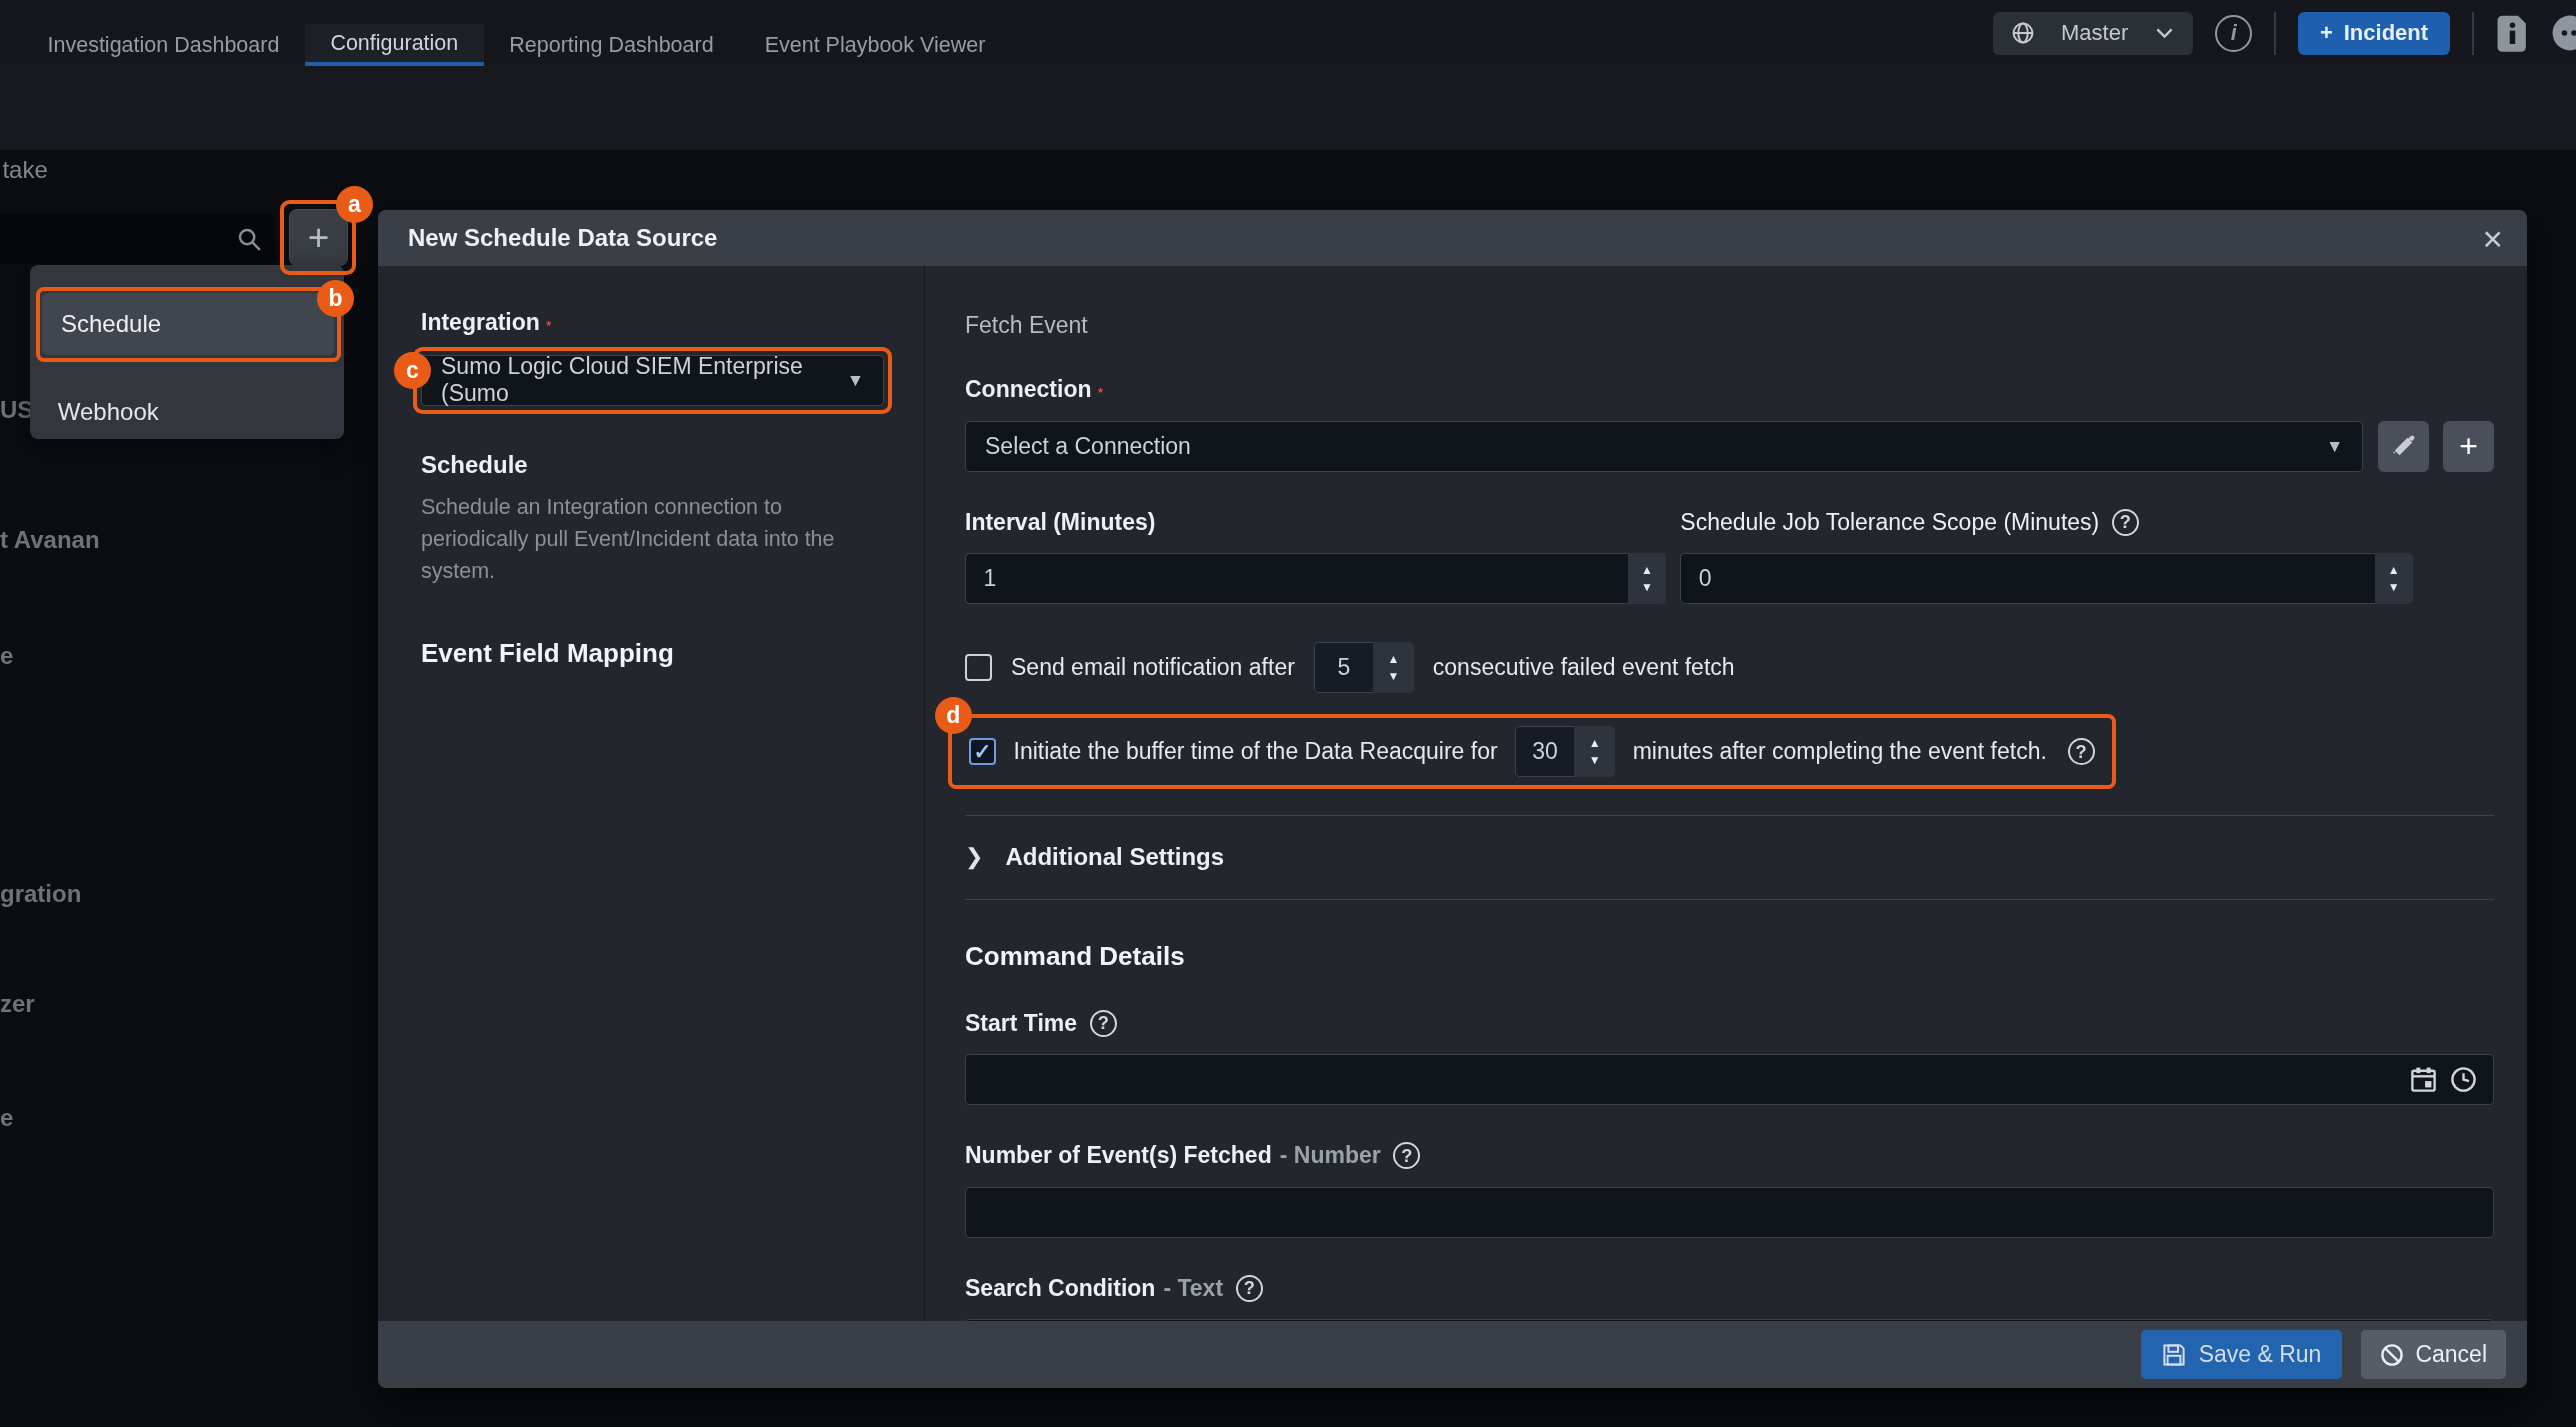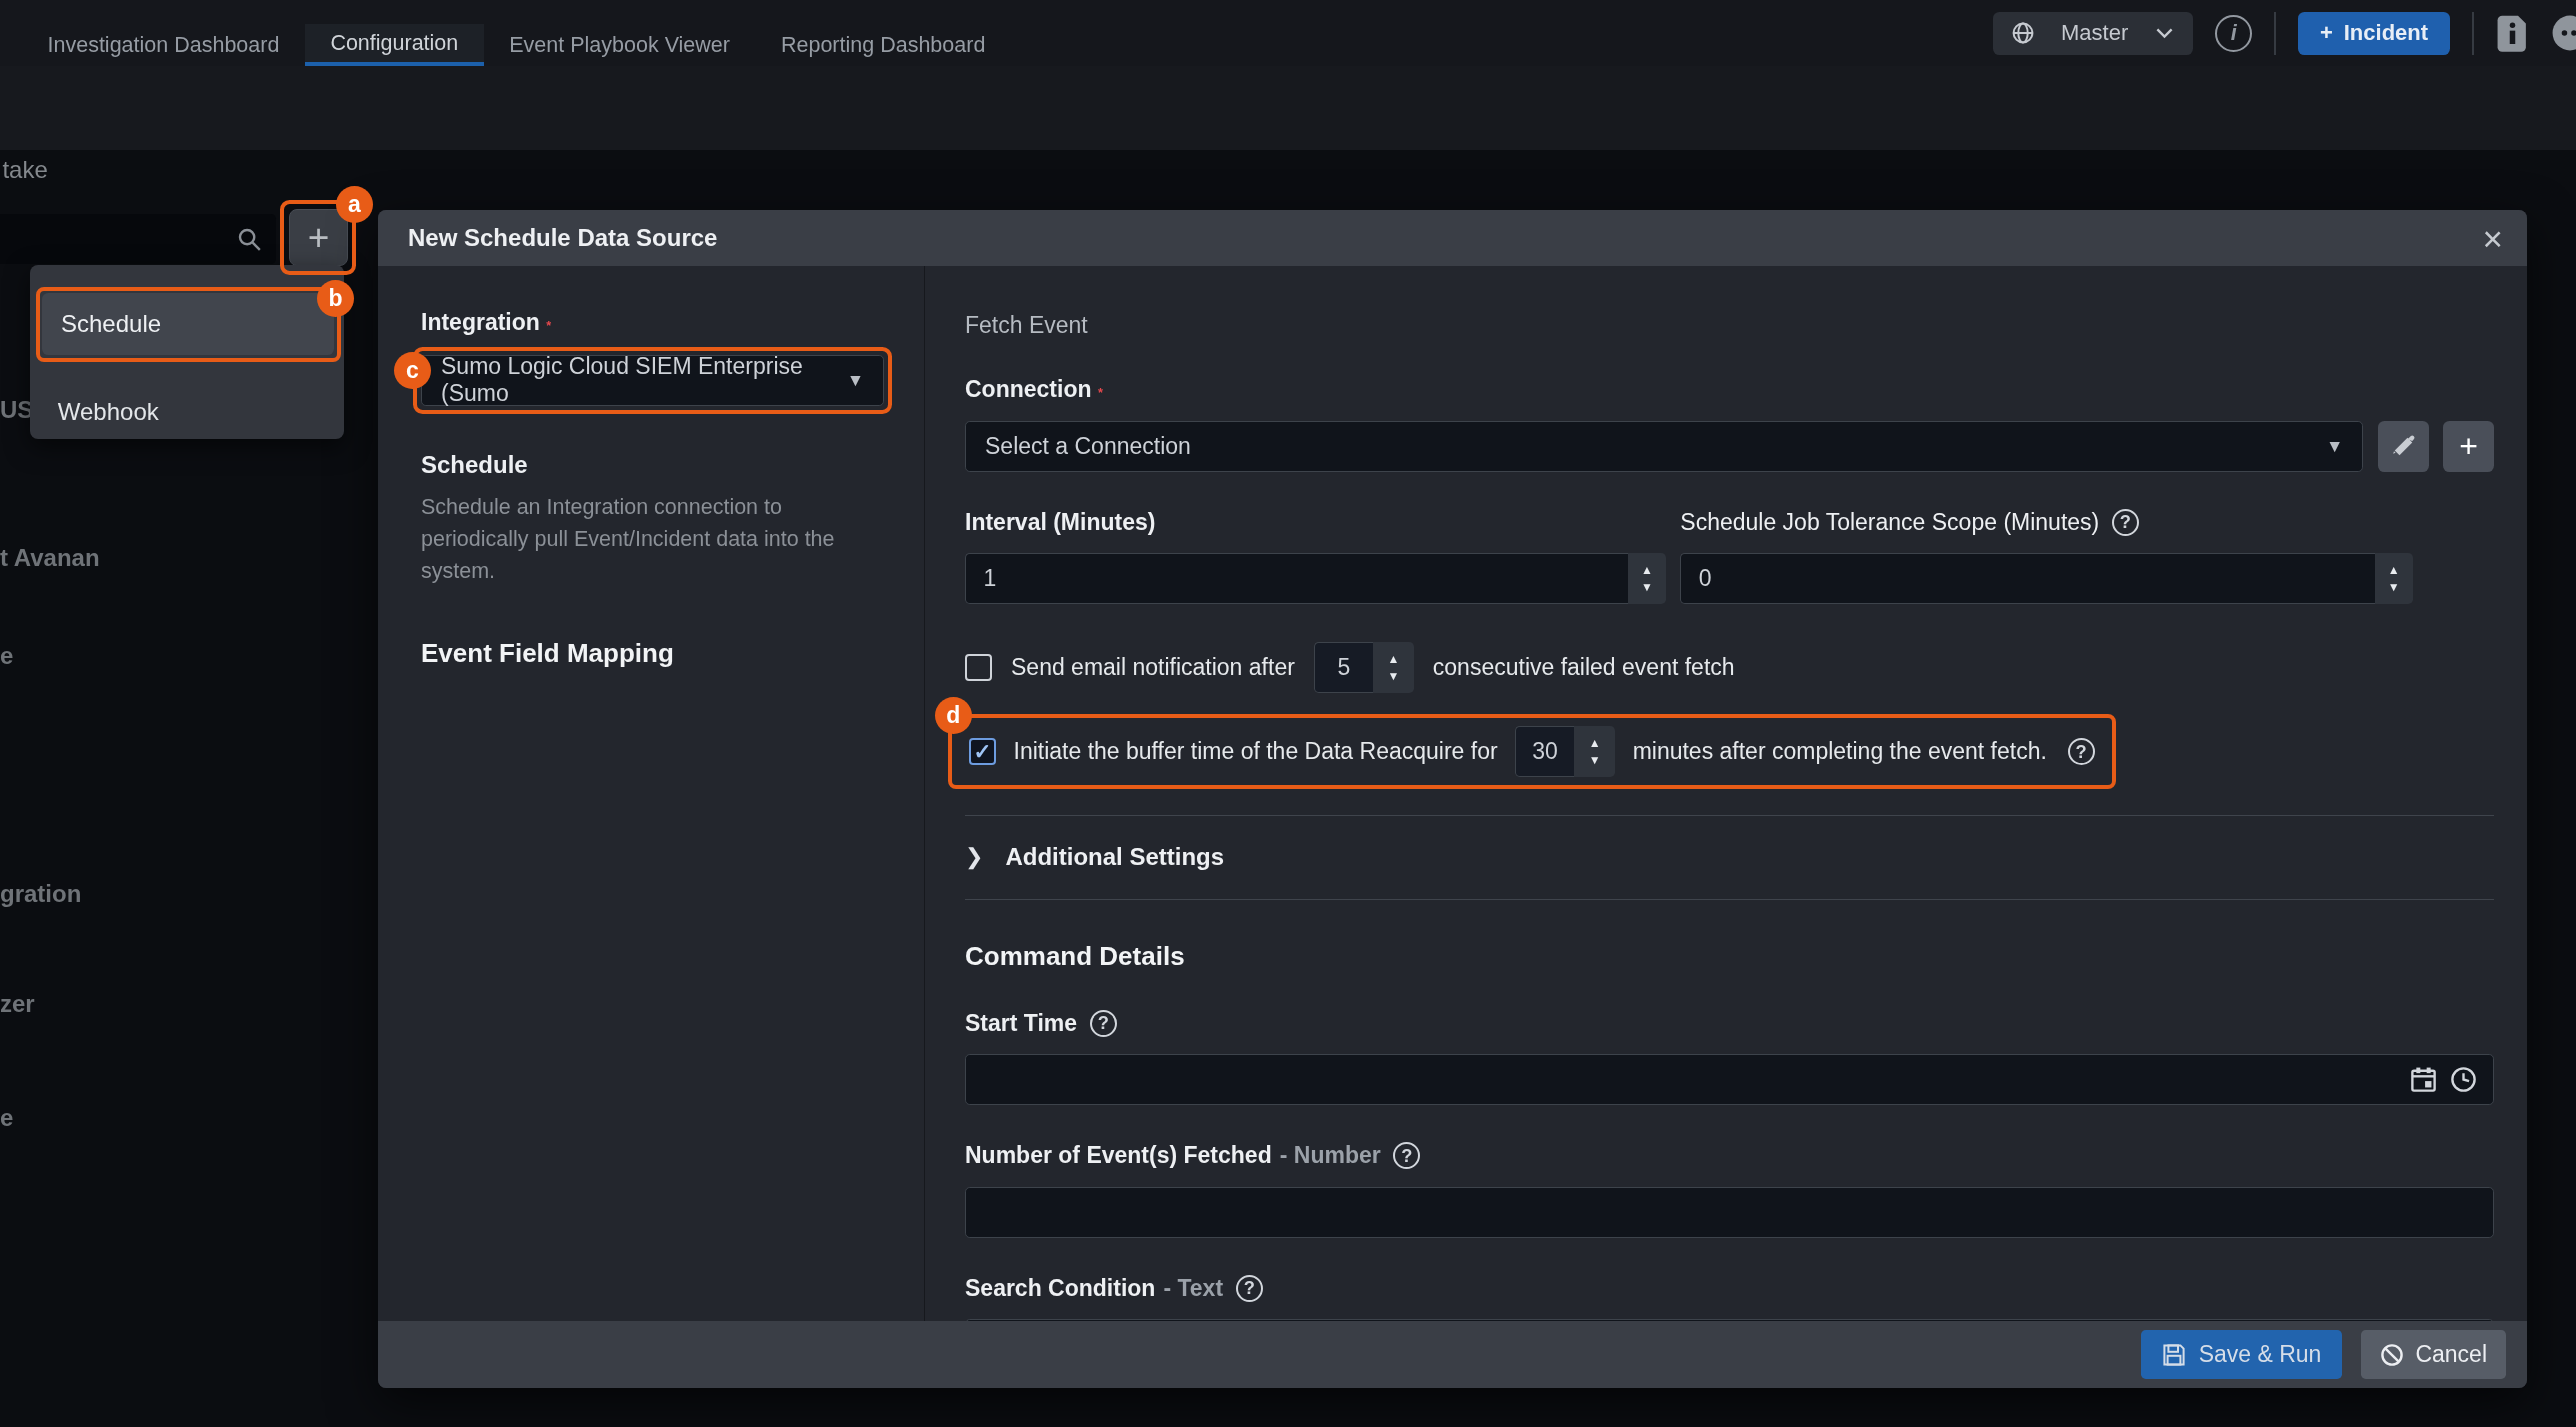--- a/index.html
+++ b/index.html
@@ -113,22 +113,22 @@
   .ann-rel { position:relative; }
   svg { flex:none; }
 </style>
 </head>
 <body>
 
 <div class="topbar">
   <div class="tabs">
     <div class="tab">Investigation Dashboard</div>
     <div class="tab active">Configuration</div>
+    <div class="tab">Reporting Dashboard</div>
     <div class="tab">Event Playbook Viewer</div>
-    <div class="tab">Reporting Dashboard</div>
   </div>
   <div class="topbar-right">
     <div class="master-pill">
       <svg width="22" height="22" viewBox="0 0 28 28">
           <circle cx="14" cy="14" r="12" fill="none" stroke="#c6cad0" stroke-width="2.5"></circle>
           <ellipse cx="14" cy="14" rx="6" ry="12" fill="none" stroke="#c6cad0" stroke-width="2.5"></ellipse>
           <line x1="2" y1="14" x2="26" y2="14" stroke="#c6cad0" stroke-width="2.5"></line>
         </svg>
       <span>Master</span>
       <svg width="19" height="12.7" viewBox="0 0 24 16">
@@ -167,21 +167,21 @@
 <div class="plus-btn">
   <span>+</span>
 </div>
 
 <div class="menu">
   <div class="menu-item-active">Schedule</div>
   <div class="menu-item">Webhook</div>
 </div>
 
 <span class="partial-label" style="top:396px">USI</span>
-<span class="partial-label" style="top:544px">t Avanan</span>
+<span class="partial-label" style="top:526px">t Avanan</span>
 <span class="partial-label" style="top:642px">e</span>
 <span class="partial-label" style="top:880px">gration</span>
 <span class="partial-label" style="top:990px">zer</span>
 <span class="partial-label" style="top:1104px">e</span>
 
 <div class="ann-box" style="left:280px; top:200px; width:76px; height:75px;"></div>
 <div class="ann-circle" style="left:336px; top:186px;">a</div>
 
 <div class="ann-box" style="left:36px; top:287px; width:305px; height:75px; border-radius:8px;"></div>
 <div class="ann-circle" style="left:317px; top:280px;">b</div>

